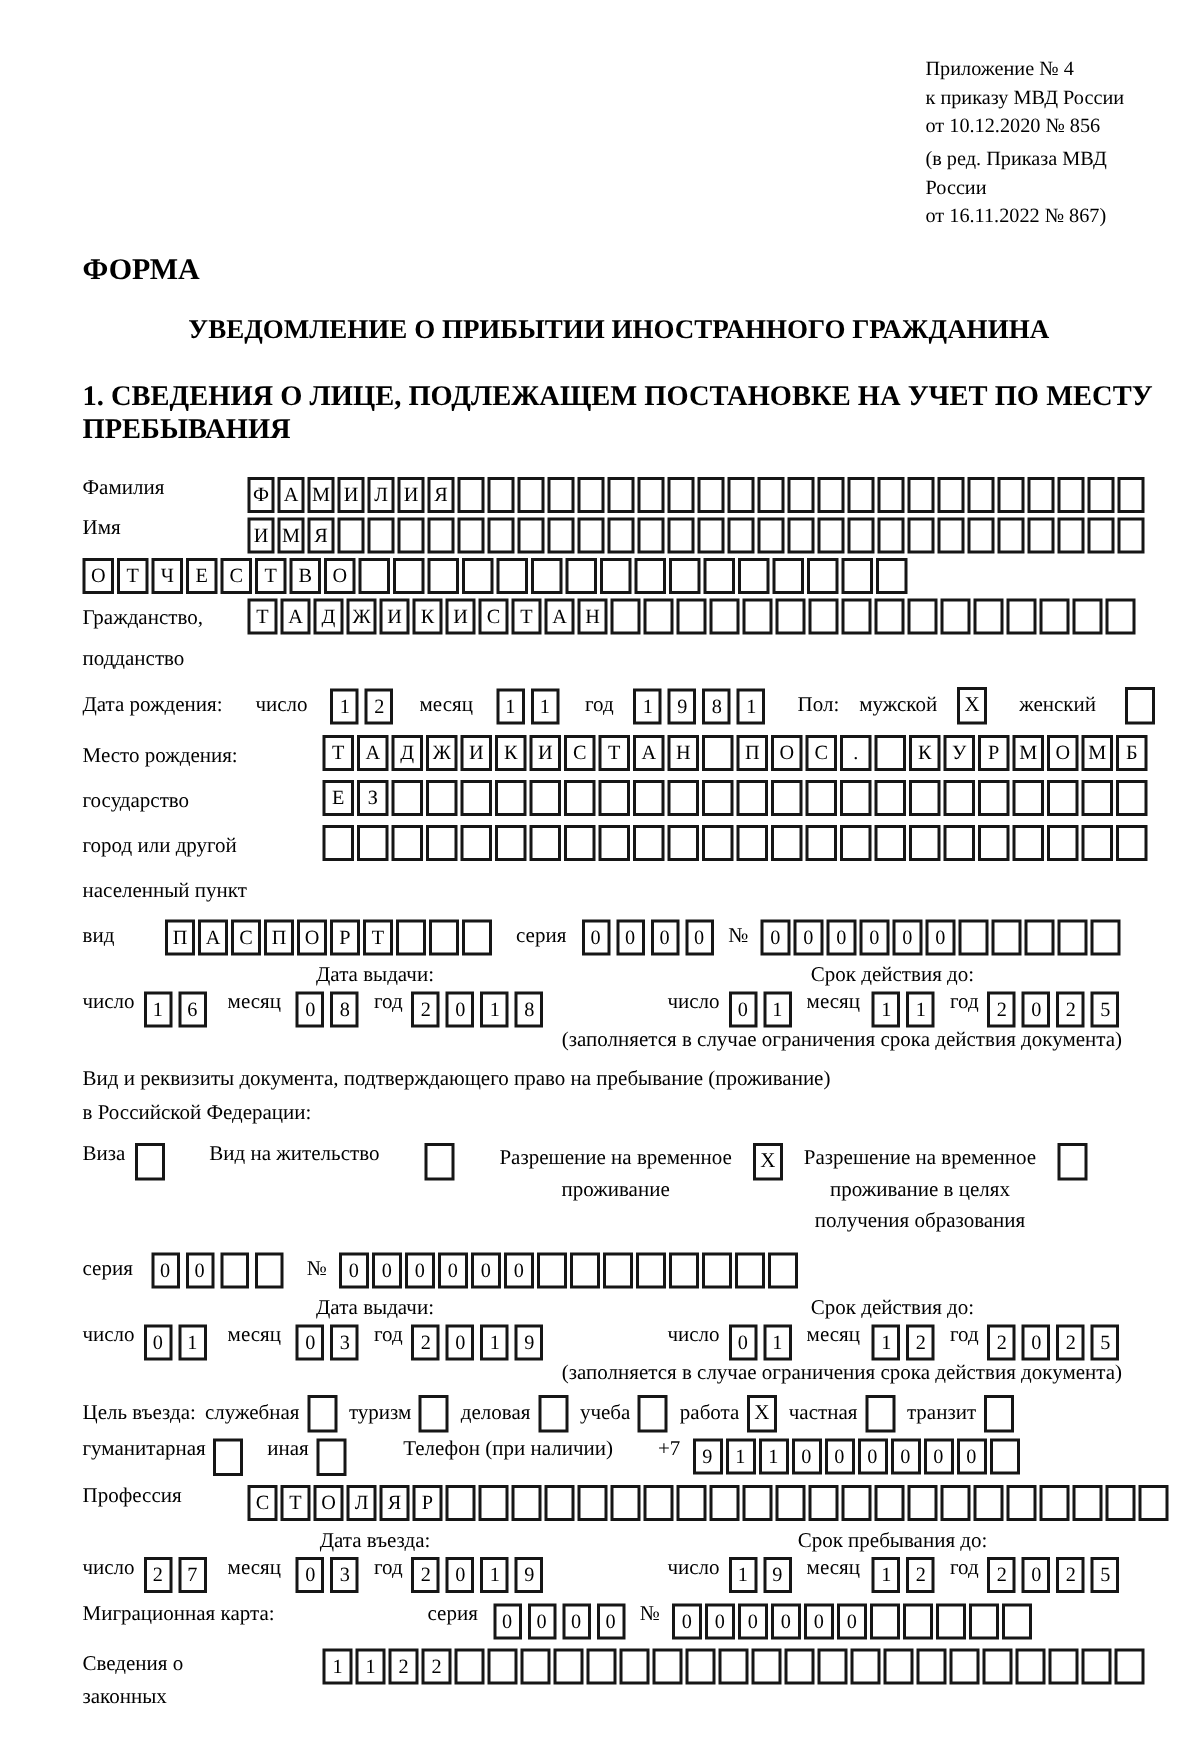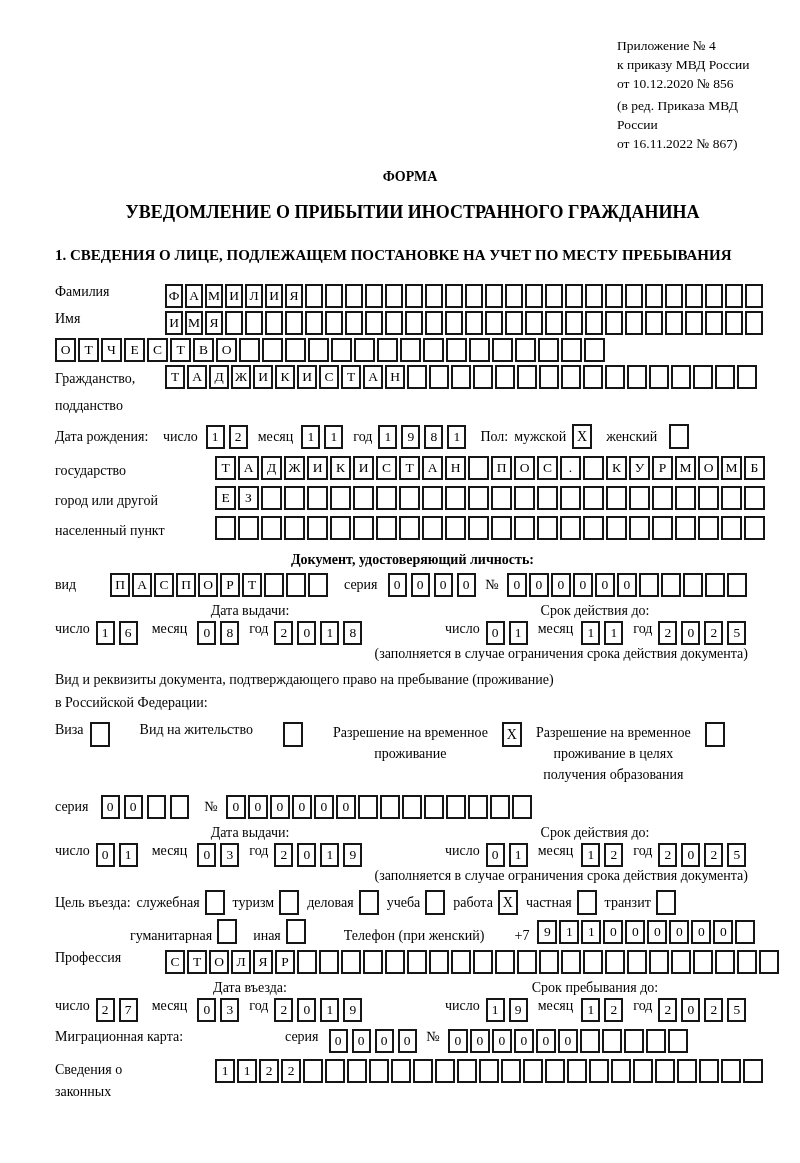--- a/index.html
+++ b/index.html
@@ -5,24 +5,24 @@
   html,body{margin:0;padding:0;background:#fff;}
   body{
     width:800px;height:1163px;overflow:hidden;color:#000;
     font-family:"Liberation Serif","DejaVu Serif",serif;
     font-size:14px;
   }
   .page{box-sizing:border-box;width:800px;height:1163px;padding:36px 30px 12px 55px;}
   
   .annex{margin-left:562px;font-size:13.5px;line-height:19px;}
   .annex .note{margin-top:3px;}
-  .forma{font-weight:bold;font-size:14px;text-align:center;padding-right:5px;margin-top:16px;}
+  .forma{font-weight:bold;font-size:20px;text-align:left;padding-right:5px;margin-top:16px;}
   .title{font-weight:bold;font-size:18px;text-align:center;line-height:22px;margin-top:16px;}
   .title .blank{display:inline-block;width:58px;border-bottom:2px solid #000;margin-left:14px;}
-  .section-title{font-weight:bold;font-size:15px;margin-top:24px;margin-bottom:20px;}
+  .section-title{font-weight:bold;font-size:19px;margin-top:24px;margin-bottom:20px;}
   
   .row{display:flex;align-items:flex-start;margin-bottom:3px;}
   .lbl{flex:none;}
   .lw110{width:110px;}
   .lw160{width:160px;}
   .lw55{width:55px;}
   .cells{white-space:nowrap;flex:none;}
   .cell{
     display:inline-block;box-sizing:border-box;width:18px;height:24px;
     border:2px solid #161616;margin-right:2px;text-align:center;
@@ -95,49 +95,49 @@
   </div>
 
   <div class="row">
     <div class="lbl lw110 two-line">
       <div>Гражданство,</div>
       <div>подданство</div>
     </div>
     <div class="cells"><span class="cell m">Т</span><span class="cell m">А</span><span class="cell m">Д</span><span class="cell m">Ж</span><span class="cell m">И</span><span class="cell m">К</span><span class="cell m">И</span><span class="cell m">С</span><span class="cell m">Т</span><span class="cell m">А</span><span class="cell m">Н</span><span class="cell m"></span><span class="cell m"></span><span class="cell m"></span><span class="cell m"></span><span class="cell m"></span><span class="cell m"></span><span class="cell m"></span><span class="cell m"></span><span class="cell m"></span><span class="cell m"></span><span class="cell m"></span><span class="cell m"></span><span class="cell m"></span><span class="cell m"></span><span class="cell m"></span><span class="cell m"></span></div>
   </div>
 
-  <div class="row" style="margin-top:5px;margin-bottom:7px;align-items:center;">
+  <div class="row" style="margin-top:5px;margin-bottom:7px;align-items:center;justify-content:space-between;">
     <span class="lbl" style="width:108px">Дата рождения:</span>
     <span>число</span>
     <span class="cells gap8"><span class="cell d">1</span><span class="cell d">2</span></span>
     <span class="gap6">месяц</span>
     <span class="cells gap8"><span class="cell d">1</span><span class="cell d">1</span></span>
     <span class="gap6">год</span>
     <span class="cells gap6"><span class="cell d">1</span><span class="cell d">9</span><span class="cell d">8</span><span class="cell d">1</span></span>
     <span class="gap10">Пол:</span>
     <span class="gap6">мужской</span>
     <span class="chk gap6">X</span>
     <span class="gap14">женский</span>
     <span class="chk gap12"></span>
   </div>
 
   <div class="row stack">
     <div class="lbl lw160 ml-label">
+      <div>Место рождения:</div>
       <div>государство</div>
       <div>город или другой</div>
       <div>населенный пункт</div>
     </div>
     <div>
       <div class="cells"><span class="cell w">Т</span><span class="cell w">А</span><span class="cell w">Д</span><span class="cell w">Ж</span><span class="cell w">И</span><span class="cell w">К</span><span class="cell w">И</span><span class="cell w">С</span><span class="cell w">Т</span><span class="cell w">А</span><span class="cell w">Н</span><span class="cell w"></span><span class="cell w">П</span><span class="cell w">О</span><span class="cell w">С</span><span class="cell w">.</span><span class="cell w"></span><span class="cell w">К</span><span class="cell w">У</span><span class="cell w">Р</span><span class="cell w">М</span><span class="cell w">О</span><span class="cell w">М</span><span class="cell w">Б</span></div>
       <div class="cells"><span class="cell w">Е</span><span class="cell w">З</span><span class="cell w"></span><span class="cell w"></span><span class="cell w"></span><span class="cell w"></span><span class="cell w"></span><span class="cell w"></span><span class="cell w"></span><span class="cell w"></span><span class="cell w"></span><span class="cell w"></span><span class="cell w"></span><span class="cell w"></span><span class="cell w"></span><span class="cell w"></span><span class="cell w"></span><span class="cell w"></span><span class="cell w"></span><span class="cell w"></span><span class="cell w"></span><span class="cell w"></span><span class="cell w"></span><span class="cell w"></span></div>
       <div class="cells"><span class="cell w"></span><span class="cell w"></span><span class="cell w"></span><span class="cell w"></span><span class="cell w"></span><span class="cell w"></span><span class="cell w"></span><span class="cell w"></span><span class="cell w"></span><span class="cell w"></span><span class="cell w"></span><span class="cell w"></span><span class="cell w"></span><span class="cell w"></span><span class="cell w"></span><span class="cell w"></span><span class="cell w"></span><span class="cell w"></span><span class="cell w"></span><span class="cell w"></span><span class="cell w"></span><span class="cell w"></span><span class="cell w"></span><span class="cell w"></span></div>
     </div>
   </div>
 
-  <div class="doc-header">Документ, удостоверяющий личность:</div>
 
   <div class="row" style="align-items:center;">
     <div class="lbl lw55">вид</div>
     <div class="cells"><span class="cell m">П</span><span class="cell m">А</span><span class="cell m">С</span><span class="cell m">П</span><span class="cell m">О</span><span class="cell m">Р</span><span class="cell m">Т</span><span class="cell m"></span><span class="cell m"></span><span class="cell m"></span></div>
     <span class="gap14">серия</span>
     <span class="cells gap10"><span class="cell d">0</span><span class="cell d">0</span><span class="cell d">0</span><span class="cell d">0</span></span>
     <span class="gap6">№</span>
     <span class="cells gap8"><span class="cell m">0</span><span class="cell m">0</span><span class="cell m">0</span><span class="cell m">0</span><span class="cell m">0</span><span class="cell m">0</span><span class="cell m"></span><span class="cell m"></span><span class="cell m"></span><span class="cell m"></span><span class="cell m"></span></span>
   </div>
 
@@ -234,26 +234,26 @@
     <span>учеба</span>
     <span class="chk"></span>
     <span>работа</span>
     <span class="chk">X</span>
     <span>частная</span>
     <span class="chk"></span>
     <span>транзит</span>
     <span class="chk"></span>
   </div>
 
-  <div class="row purpose-row" style="align-items:flex-end;margin-left:75px;margin-top:4px;">
+  <div class="row purpose-row" style="align-items:flex-start;margin-top:4px;">
     <span>гуманитарная</span>
     <span class="chk"></span>
     <span class="gap8">иная</span>
     <span class="chk"></span>
-    <span class="gap30">Телефон (при женский)</span>
+    <span class="gap30">Телефон (при наличии)</span>
     <span class="gap30">+7</span>
     <span class="cells gap8"><span class="cell m">9</span><span class="cell m">1</span><span class="cell m">1</span><span class="cell m">0</span><span class="cell m">0</span><span class="cell m">0</span><span class="cell m">0</span><span class="cell m">0</span><span class="cell m">0</span><span class="cell m"></span></span>
   </div>
 
   <div class="row" style="margin-top:6px;">
     <div class="lbl lw110">Профессия</div>
     <div class="cells"><span class="cell m">С</span><span class="cell m">Т</span><span class="cell m">О</span><span class="cell m">Л</span><span class="cell m">Я</span><span class="cell m">Р</span><span class="cell m"></span><span class="cell m"></span><span class="cell m"></span><span class="cell m"></span><span class="cell m"></span><span class="cell m"></span><span class="cell m"></span><span class="cell m"></span><span class="cell m"></span><span class="cell m"></span><span class="cell m"></span><span class="cell m"></span><span class="cell m"></span><span class="cell m"></span><span class="cell m"></span><span class="cell m"></span><span class="cell m"></span><span class="cell m"></span><span class="cell m"></span><span class="cell m"></span><span class="cell m"></span><span class="cell m"></span></div>
   </div>
 
   <div class="dp">

